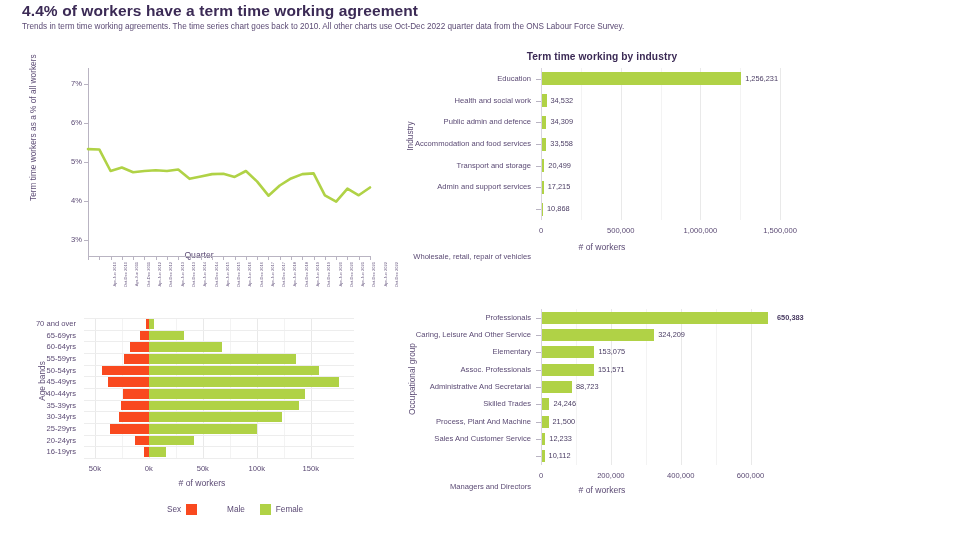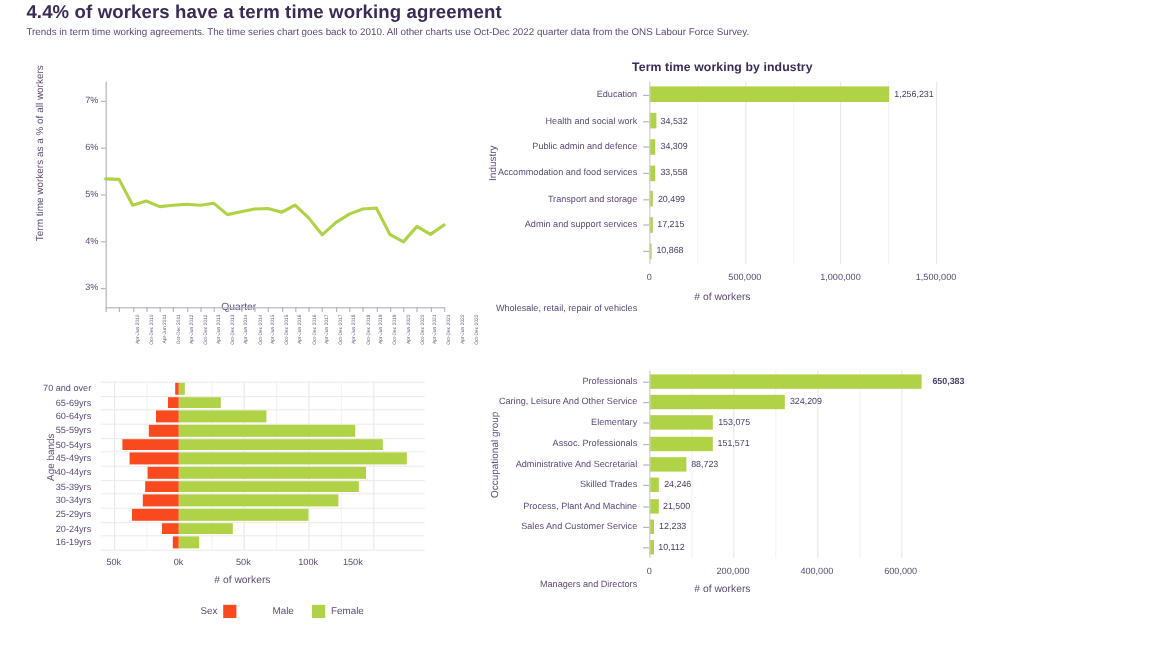--- a/index.html
+++ b/index.html
@@ -209,21 +209,21 @@
     <div class="plot" id="age-plot" style="left:62px; top:22px; width:270px; height:140px;">
         <div class="gridv" style="left: 10.8px; top: 0px; height: 140px;"></div>
         <div class="tlab" style="left: -14.2px; top: 146px; width: 50px; text-align: center;">50k</div>
         <div class="gridv" style="left: 64.8px; top: 0px; height: 140px;"></div>
         <div class="tlab" style="left: 39.8px; top: 146px; width: 50px; text-align: center;">0k</div>
         <div class="gridv" style="left: 118.8px; top: 0px; height: 140px;"></div>
         <div class="tlab" style="left: 93.8px; top: 146px; width: 50px; text-align: center;">50k</div>
         <div class="gridv" style="left: 172.8px; top: 0px; height: 140px;"></div>
         <div class="tlab" style="left: 147.8px; top: 146px; width: 50px; text-align: center;">100k</div>
         <div class="gridv" style="left: 226.8px; top: 0px; height: 140px;"></div>
-        <div class="tlab" style="left: 201.8px; top: 146px; width: 50px; text-align: left;">150k</div>
+        <div class="tlab" style="left: 201.8px; top: 146px; width: 50px; text-align: center;">150k</div>
         <div class="gridv" style="left: 37.8px; top: 0px; height: 140px; opacity: 0.55;"></div>
         <div class="gridv" style="left: 91.8px; top: 0px; height: 140px; opacity: 0.55;"></div>
         <div class="gridv" style="left: 145.8px; top: 0px; height: 140px; opacity: 0.55;"></div>
         <div class="gridv" style="left: 199.8px; top: 0px; height: 140px; opacity: 0.55;"></div>
         <div class="gridh" style="left: 0px; top: 0px;"></div>
         <div class="gridh" style="left: 0px; top: 11.6667px;"></div>
         <div class="gridh" style="left: 0px; top: 23.3333px;"></div>
         <div class="gridh" style="left: 0px; top: 35px;"></div>
         <div class="gridh" style="left: 0px; top: 46.6667px;"></div>
         <div class="gridh" style="left: 0px; top: 58.3333px;"></div>

